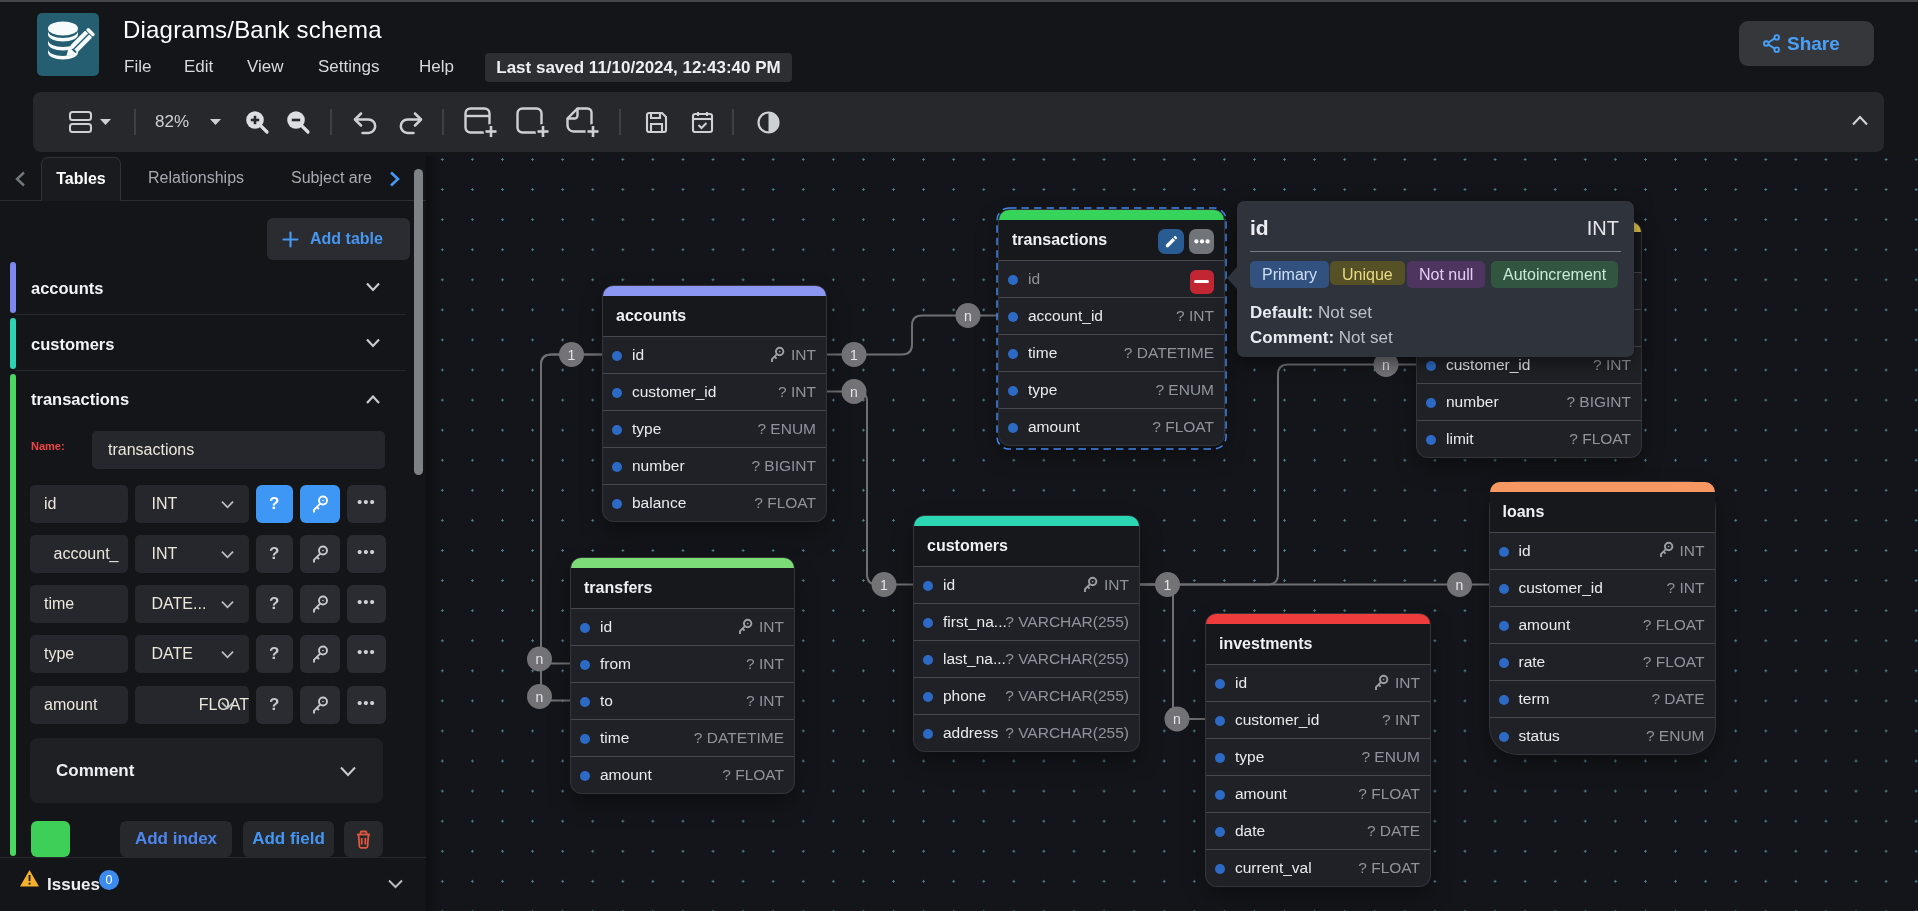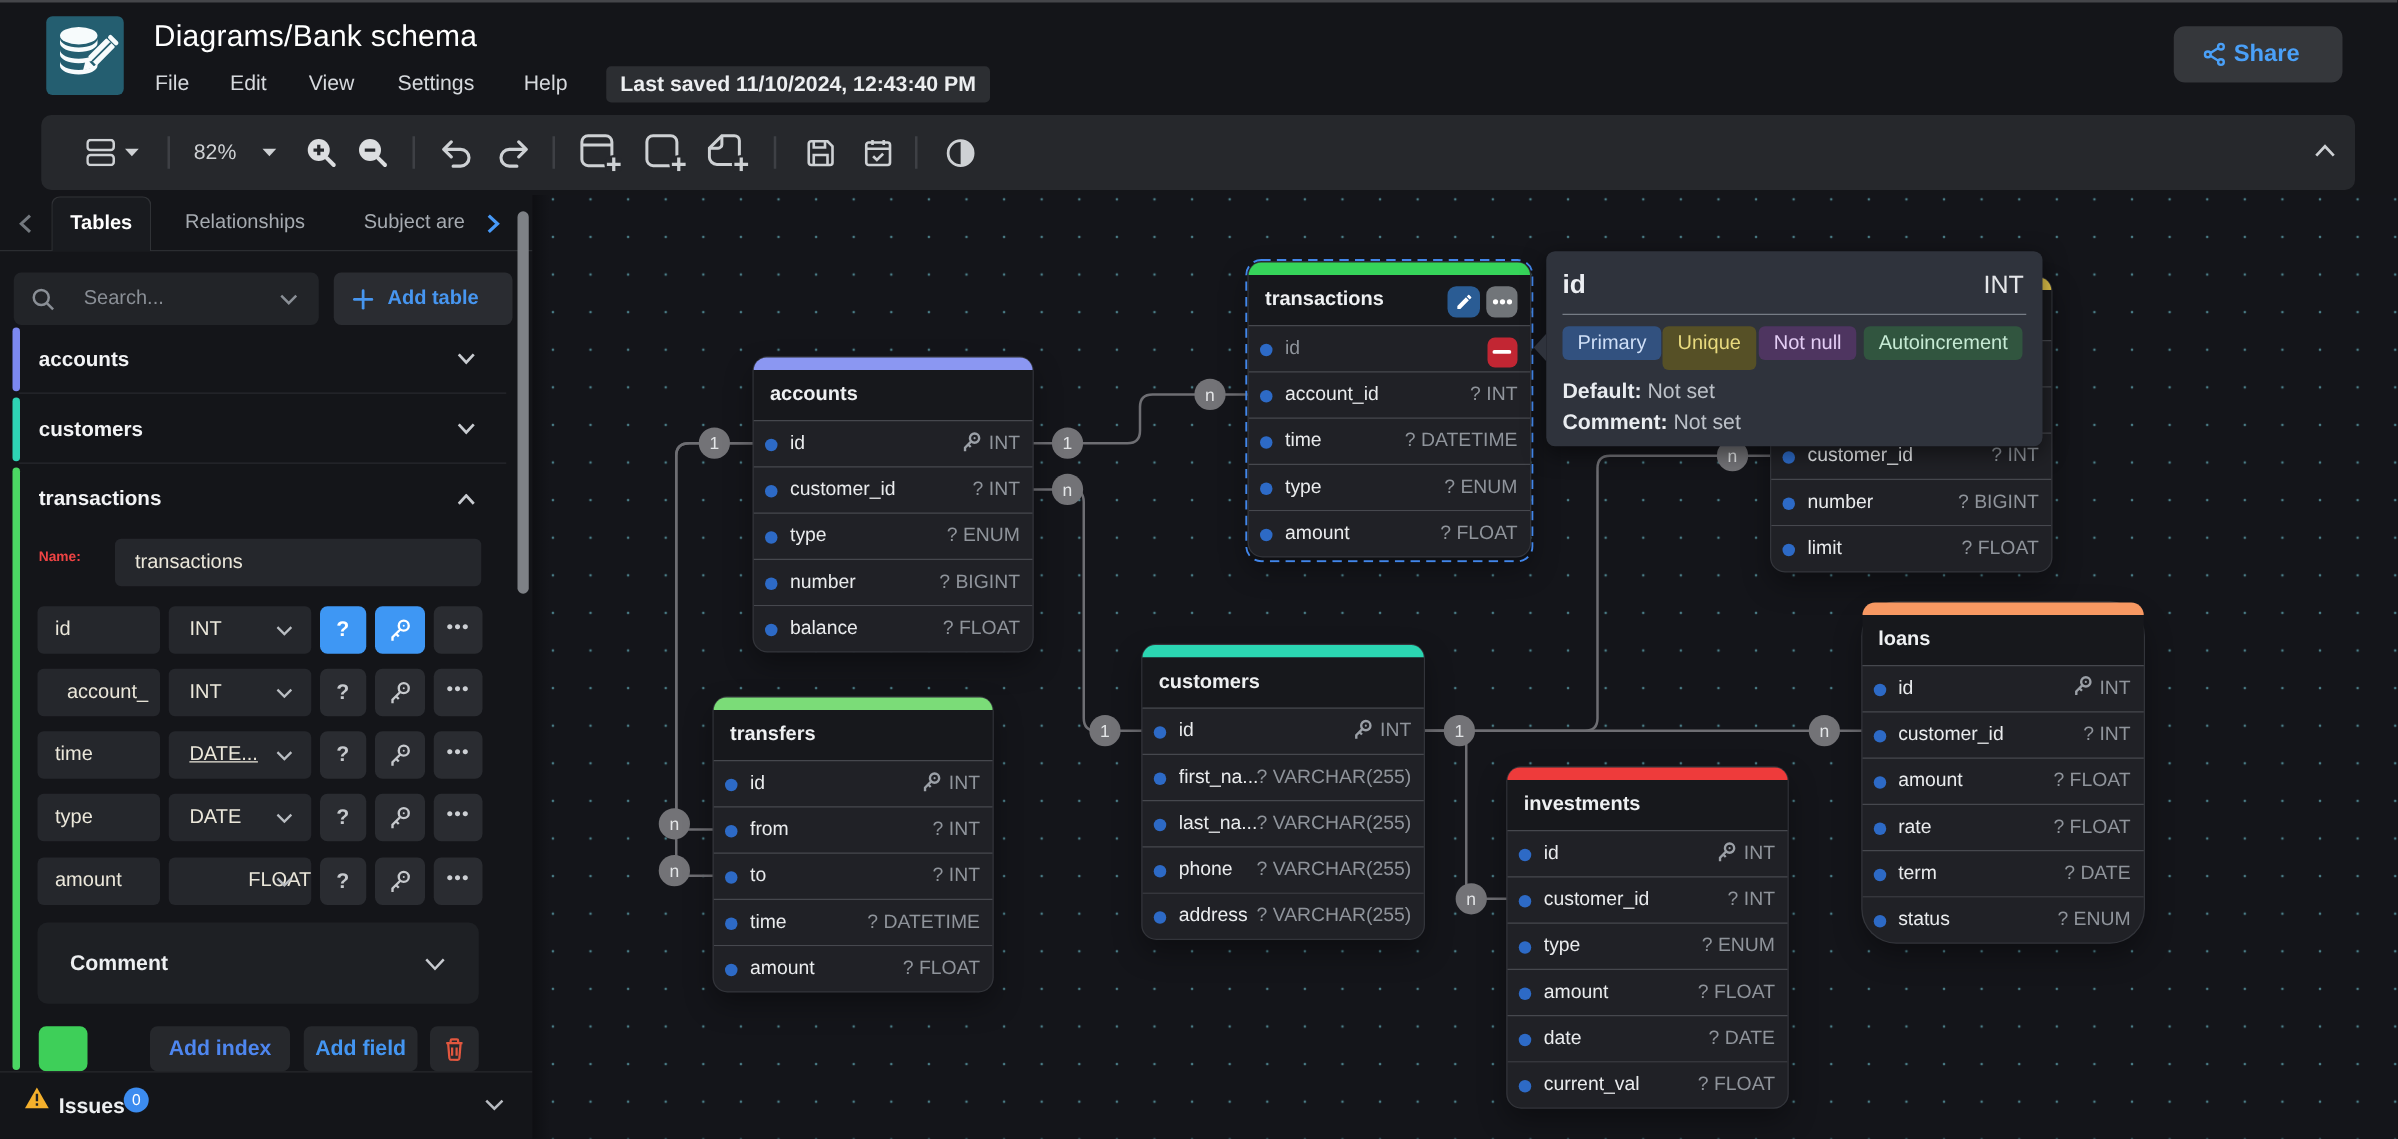--- a/index.html
+++ b/index.html
@@ -185,30 +185,20 @@
   <svg class="abs" style="left:15px;top:15px" width="11" height="16" viewBox="0 0 11 16" fill="none" stroke="#73787e" stroke-width="2.4">
       <path d="M9 1.5 L2 8 L9 14.5"></path>
     </svg>
   <div id="tabactive">Tables</div>
   <div class="tabtxt" style="left:148px">Relationships</div>
   <div class="tabtxt" style="left:291px;width:88px;overflow:hidden;white-space:nowrap;">Subject are</div>
   <svg class="abs" style="left:389px;top:15px" width="11" height="16" viewBox="0 0 11 16" fill="none" stroke="#4799f7" stroke-width="2.6">
       <path d="M2 1.5 L9 8 L2 14.5"></path>
     </svg>
 
-  <div id="searchbox">
-    <svg class="abs" style="left:14px;top:12px" width="19" height="19" viewBox="0 0 19 19" fill="none" stroke="#8a8f96" stroke-width="2">
-      <circle cx="8" cy="8" r="6"></circle>
-        <line x1="12.5" y1="12.5" x2="17.5" y2="17.5"></line>
-    </svg>
-    <div class="ph">Search...</div>
-    <svg class="abs" style="left:213px;top:17px" width="14" height="9" viewBox="0 0 14 9" fill="none" stroke="#8a8f96" stroke-width="2">
-        <path d="M1 1.5 L7 7.5 L13 1.5"></path>
-      </svg>
-  </div>
   <div id="addtablebtn"><svg class="abs" style="left:15px;top:13px" width="17" height="17" viewBox="0 0 17 17" stroke="#4796f0" stroke-width="2.2" stroke-linecap="round">
         <line x1="8.5" y1="1.5" x2="8.5" y2="15.5"></line>
         <line x1="1.5" y1="8.5" x2="15.5" y2="8.5"></line>
       </svg><span style="margin-left:43px;">Add table</span></div>
 
   <div class="stripe" style="top:106px;height:51px;background:#7c88f0"></div>
   <div class="acc-title" style="top:123px">accounts</div>
   <svg class="abs" style="left:366px;top:126px" width="14" height="10" viewBox="0 0 14 10" fill="none" stroke="#c8cbd0" stroke-width="2.2">
       <path d="M1 1.5 L7 8 L13 1.5"></path>
     </svg>
@@ -255,21 +245,21 @@
         <span class="abs" style="left:10px;top:9px;">
           <svg width="20" height="20" viewBox="0 0 20 20" fill="none" stroke="#c6c9cd" stroke-width="1.9">
             <circle cx="13" cy="6.5" r="4"></circle>
             <circle cx="13" cy="6.5" r="0.8" fill="#c6c9cd" stroke="none"></circle>
             <path d="M10.2 9.6 L4 15.8 L4 18.6 M6.8 13 L9 15.2"></path>
           </svg>
         </span>
       </div>
       <div class="btn dark" style="left:347px;top:378.8px;width:39px;color:#cdd0d4;text-align:center;line-height:34px;font-size:15px;letter-spacing:1px;">•••</div>
       <div class="fld" style="left:30px;top:429.1px;width:98px;"><span style="margin-left:14px;">time</span></div>
-      <div class="fld" style="left:134.5px;top:429.1px;width:114.5px;text-decoration:underline;"><span style="margin-left:17px;">DATE...</span><svg class="abs" style="left:86px;top:15px" width="13" height="9" viewBox="0 0 14 9" fill="none" stroke="#b9bdc2" stroke-width="2">
+      <div class="fld" style="left:134.5px;top:429.1px;width:114.5px;"><span style="margin-left:17px;">DATE...</span><svg class="abs" style="left:86px;top:15px" width="13" height="9" viewBox="0 0 14 9" fill="none" stroke="#b9bdc2" stroke-width="2">
           <path d="M1 1.5 L7 7.5 L13 1.5"></path>
         </svg></div>
       <div class="btn dark" style="left:255.8px;top:429.1px;width:37px;text-align:center;line-height:38px;color:#c6c9cd;font-weight:bold;font-size:17px;">?</div>
       <div class="btn dark" style="left:300.4px;top:429.1px;width:40px;">
         <span class="abs" style="left:10px;top:9px;">
           <svg width="20" height="20" viewBox="0 0 20 20" fill="none" stroke="#c6c9cd" stroke-width="1.9">
             <circle cx="13" cy="6.5" r="4"></circle>
             <circle cx="13" cy="6.5" r="0.8" fill="#c6c9cd" stroke="none"></circle>
             <path d="M10.2 9.6 L4 15.8 L4 18.6 M6.8 13 L9 15.2"></path>
           </svg>
@@ -635,19 +625,19 @@
   <svg class="abs" style="left:570px;top:50.5px" width="231" height="243" viewBox="0 0 231 243">
       <rect x="1" y="1" width="229" height="241" rx="12" fill="none" stroke="#4286ea" stroke-width="1.5" stroke-dasharray="7.5 5"></rect>
     </svg>
 
   <div class="abs" style="left:811px;top:45px;width:397px;height:156px;background:#2f333c;border-radius:7px;box-shadow:0 5px 18px rgba(0,0,0,.5);">
     <div class="abs" style="left:-10px;top:66px;width:0;height:0;border-top:11px solid transparent;border-bottom:11px solid transparent;border-right:10px solid #2f333c;"></div>
     <div class="abs" style="left:13px;top:15px;font-size:21px;font-weight:bold;color:#eceef2;">id</div>
     <div class="abs" style="right:15px;top:16px;font-size:20px;color:#e4e6e9;">INT</div>
     <div class="abs" style="left:13px;top:49.5px;width:371px;height:1.5px;background:#767c85;"></div>
     <div class="abs" style="left:13px;top:60px;height:27px;background:#32517f;border-radius:5px;color:#cfdff7;font-size:16px;line-height:27px;padding:0 12px;">Primary</div>
-    <div class="abs" style="left:93px;top:60px;height:35px;background:#565026;border-radius:5px;color:#e8da7e;font-size:16px;line-height:27px;padding:0 12px;">Unique</div>
+    <div class="abs" style="left:93px;top:60px;height:24px;background:#565026;border-radius:5px;color:#e8da7e;font-size:16px;line-height:27px;padding:0 12px;">Unique</div>
     <div class="abs" style="left:170px;top:60px;height:27px;background:#4e3560;border-radius:5px;color:#e3cdf4;font-size:16px;line-height:27px;padding:0 12px;">Not null</div>
     <div class="abs" style="left:254px;top:60px;height:27px;background:#31553f;border-radius:5px;color:#c6ead4;font-size:16px;line-height:27px;padding:0 12px;">Autoincrement</div>
     <div class="abs" style="left:13px;top:102px;font-size:17px;color:#bcc1c8;"><b style="color:#e9ecf0;">Default:</b> Not set</div>
     <div class="abs" style="left:13px;top:127px;font-size:17px;color:#bcc1c8;"><b style="color:#e9ecf0;">Comment:</b> Not set</div>
   </div>
 </div>
 
 </body></html>

